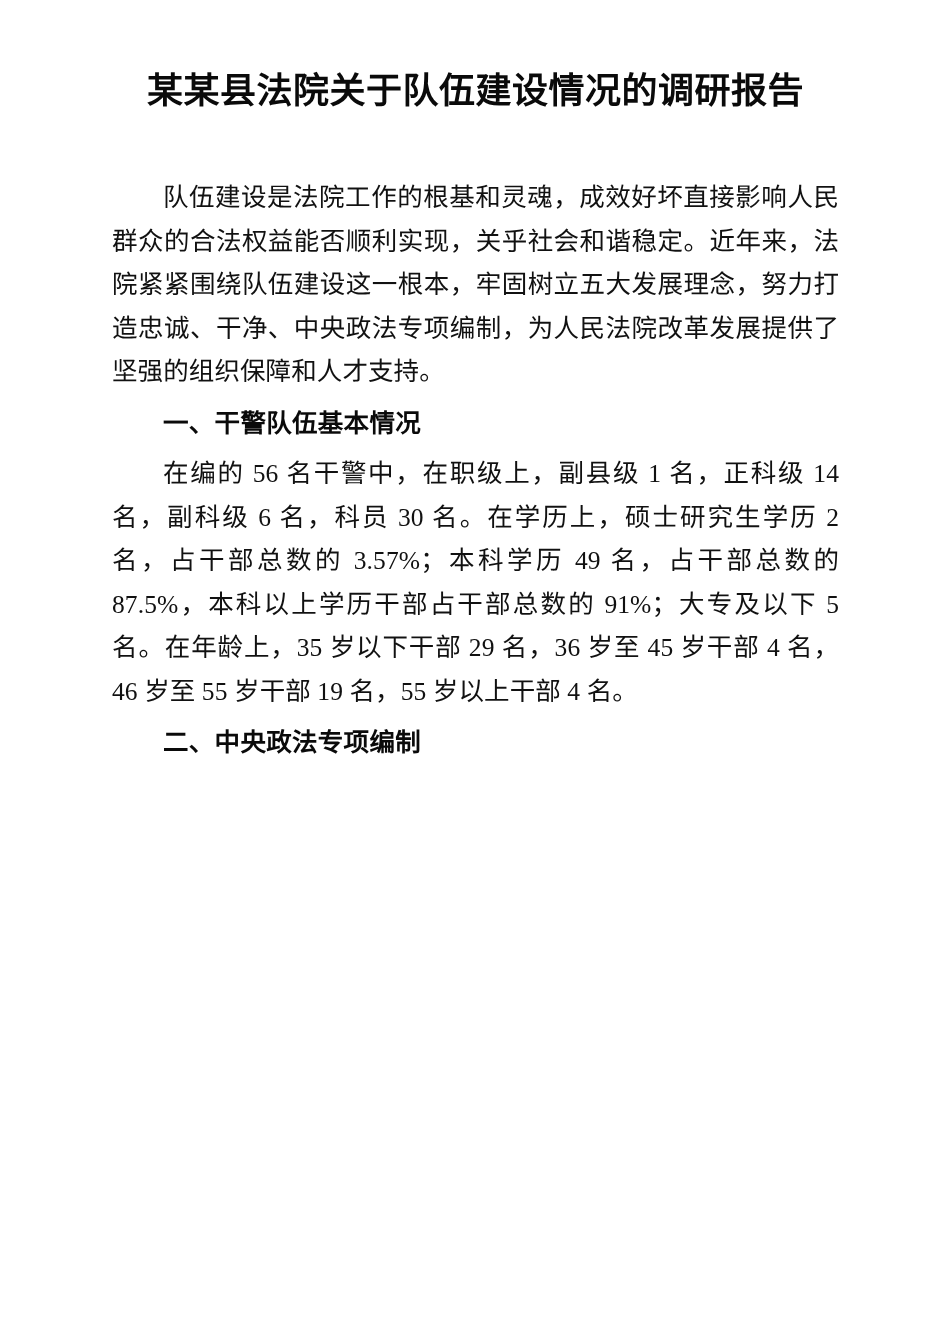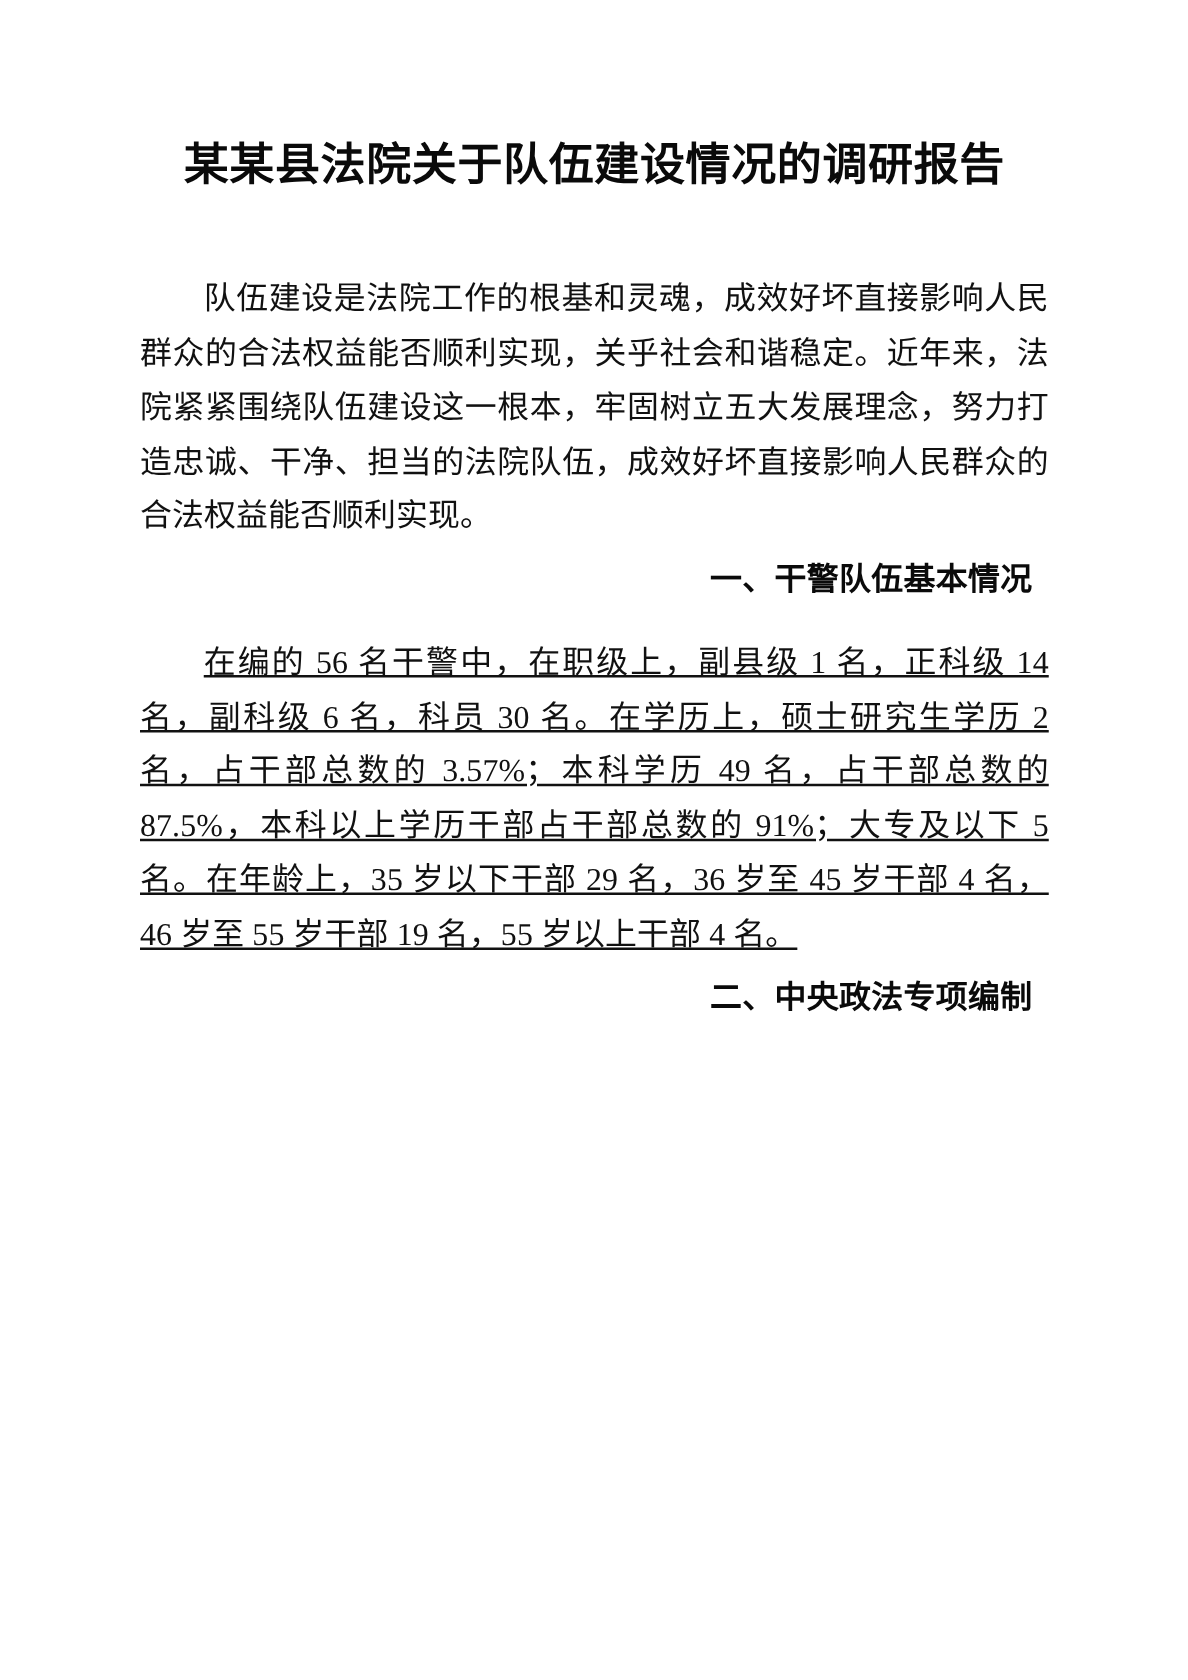--- a/index.html
+++ b/index.html
@@ -28,21 +28,21 @@
   }
 
   .doc-title {
     font-family: "Liberation Serif", "DejaVu Serif", serif;
     font-weight: bold;
     font-size: 36px;
     line-height: 44px;
     letter-spacing: 0.5px;
     text-align: center;
     margin: 0;
-    padding-top: 110px;
+    padding-top: 69px;
     white-space: nowrap;
     color: #0a0a0a;
   }
 
   .body-para {
     font-family: "Liberation Serif", "DejaVu Serif", serif;
     font-size: 25.5px;
     line-height: 43.5px;
     text-align: justify;
     text-align-last: left;
@@ -55,55 +55,53 @@
 
   .para-first {
     margin-top: 63px;
   }
 
   .section-heading {
     font-family: "Liberation Sans", "DejaVu Sans", sans-serif;
     font-weight: bold;
     font-size: 25.5px;
     line-height: 43.5px;
-    margin: 13px;
+    margin: 0;
     text-indent: 51px;
     letter-spacing: 0.3px;
     color: #0a0a0a;
-    text-align: right;
   }
 
   .heading-gap {
     margin-top: 8px;
   }
 
   .para-after-heading {
     margin-top: 0;
   }
 
   .para-gap {
-    margin-top: 22px;
-    text-decoration: underline;
+    margin-top: 7px;
   }
 
   
   .clip-bottom {
     max-height: 132px;
     overflow: hidden;
   }
 </style>
 </head>
 <body>
 
 <div class="page">
   <div class="content">
 
     <h1 class="doc-title">某某县法院关于队伍建设情况的调研报告</h1>
 
-    <p class="body-para para-first">队伍建设是法院工作的根基和灵魂，成效好坏直接影响人民群众的合法权益能否顺利实现，关乎社会和谐稳定。近年来，法院紧紧围绕队伍建设这一根本，牢固树立五大发展理念，努力打造忠诚、干净、担当的法院队伍，成效好坏直接影响人民群众的合法权益能否顺利实现。</p>
+    <p class="body-para para-first">队伍建设是法院工作的根基和灵魂，成效好坏直接影响人民群众的合法权益能否顺利实现，关乎社会和谐稳定。近年来，法院紧紧围绕队伍建设这一根本，牢固树立五大发展理念，努力打造忠诚、干净、中央政法专项编制，为人民法院改革发展提供了坚强的组织保障和人才支持。</p>
 
     <h2 class="section-heading heading-gap">一、干警队伍基本情况</h2>
 
 
     <p class="body-para para-gap">在编的 56 名干警中，在职级上，副县级 1 名，正科级 14 名，副科级 6 名，科员 30 名。在学历上，硕士研究生学历 2 名，占干部总数的 3.57%；本科学历 49 名，占干部总数的 87.5%，本科以上学历干部占干部总数的 91%；大专及以下 5 名。在年龄上，35 岁以下干部 29 名，36 岁至 45 岁干部 4 名，46 岁至 55 岁干部 19 名，55 岁以上干部 4 名。</p>
 
     <h2 class="section-heading heading-gap">二、中央政法专项编制</h2>
 
 
   </div>

